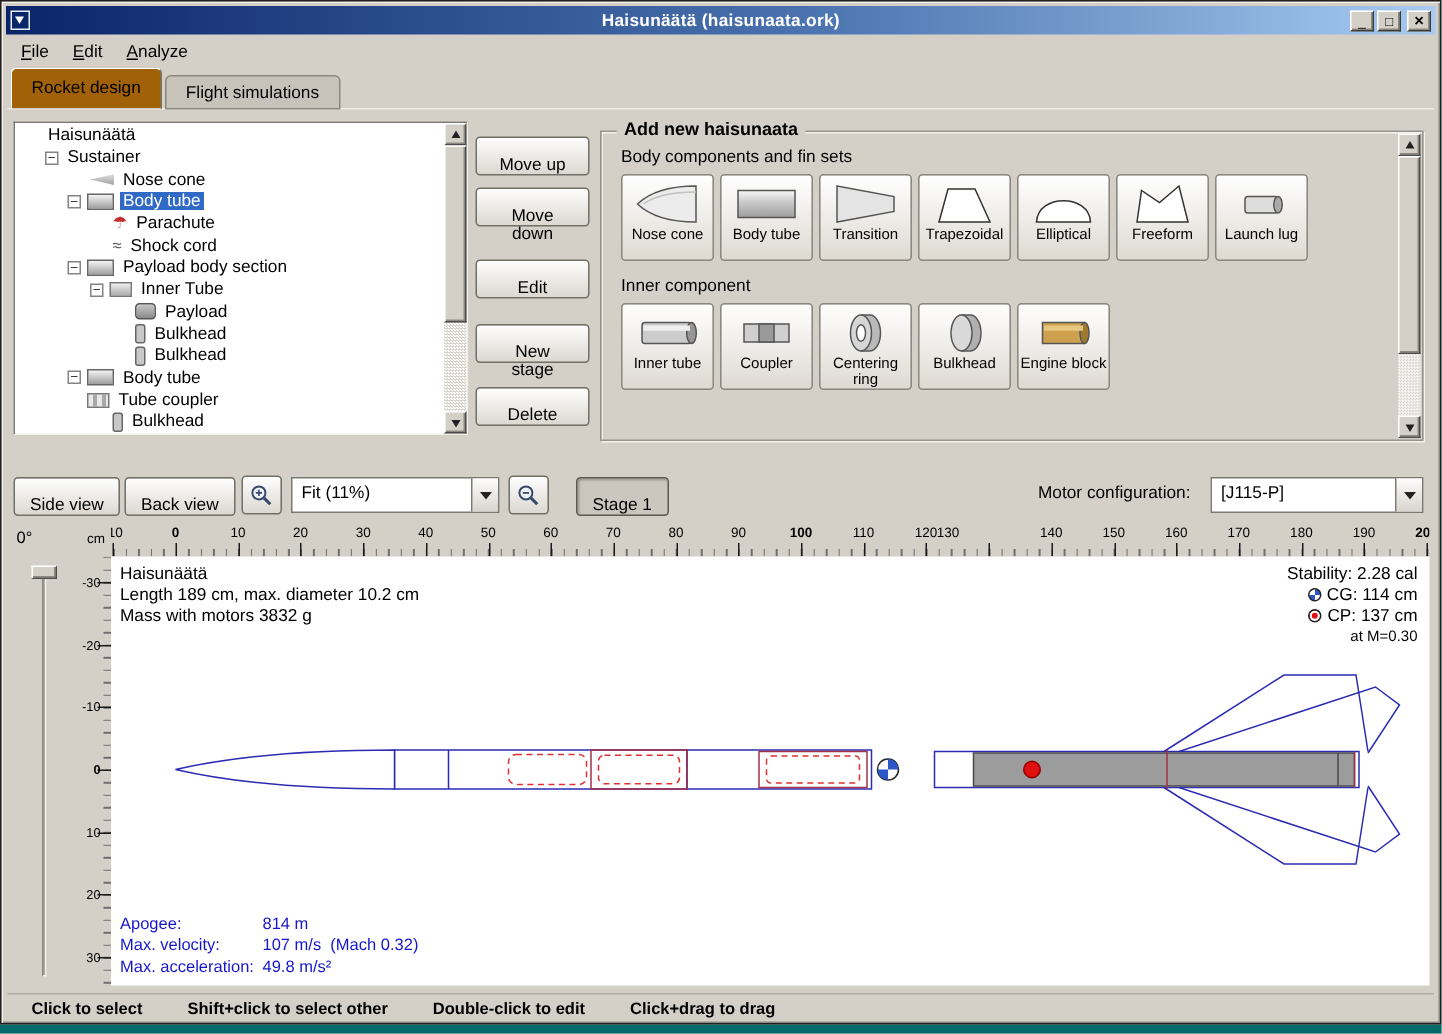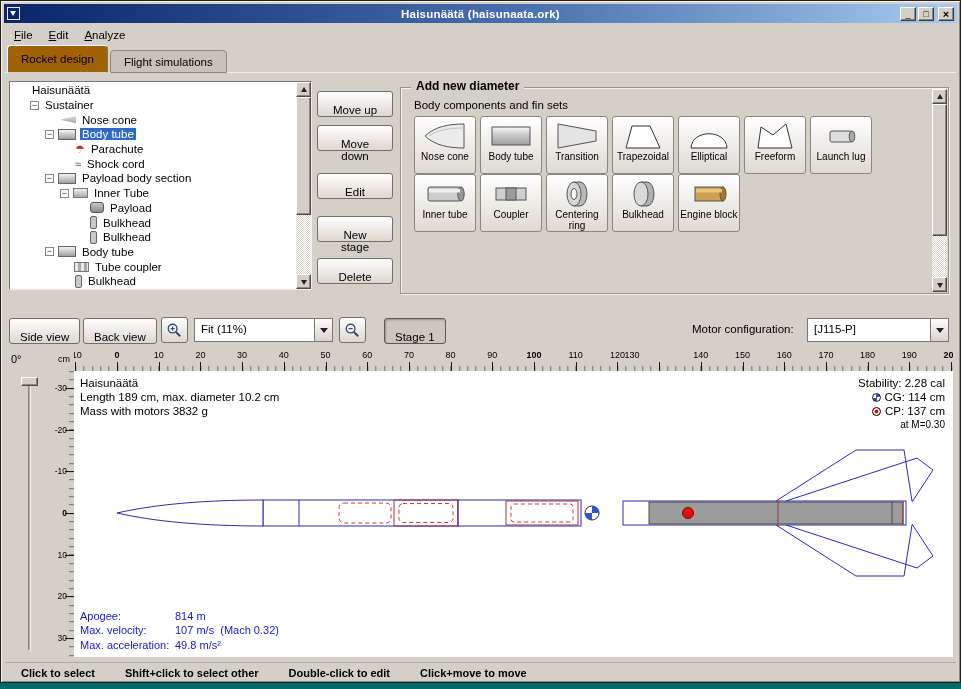--- a/index.html
+++ b/index.html
@@ -174,21 +174,21 @@
         <div class="tree-row" style="padding-left: 64px;">
           <span class="expander-gap"></span>
           <span class="ticon bulkhead"></span>
           <span class="tree-label">Bulkhead</span>
         </div>
         <div class="tree-row" style="padding-left: 34px;">
           <span class="expander">−</span>
           <span class="ticon body-tube"></span>
           <span class="tree-label">Body tube</span>
         </div>
-        <div class="tree-row" style="padding-left: 48px;">
+        <div class="tree-row" style="padding-left: 32px;">
           <span class="expander-gap"></span>
           <span class="ticon coupler"></span>
           <span class="tree-label">Tube coupler</span>
         </div>
         <div class="tree-row" style="padding-left: 49px;">
           <span class="expander-gap"></span>
           <span class="ticon bulkhead"></span>
           <span class="tree-label">Bulkhead</span>
         </div>
       </div>
@@ -201,21 +201,21 @@
 
   <div class="action-col">
       <button class="btn action-btn" style="margin-top: 0px;">Move up</button>
       <button class="btn action-btn" style="margin-top: 8px;">Move down</button>
       <button class="btn action-btn" style="margin-top: 22px;">Edit</button>
       <button class="btn action-btn" style="margin-top: 17px;">New stage</button>
       <button class="btn action-btn" style="margin-top: 16px;">Delete</button>
     </div>
 
   <div class="groupbox">
-    <span class="groupbox-title">Add new diameter</span>
+    <span class="groupbox-title">Add new haisunaata</span>
     <div class="comp-groups">
         <div class="comp-group-label">Body components and fin sets</div>
         <div class="comp-row">
           <button class="comp-btn">
             <span class="comp-icon">
               <svg viewBox="0 0 44 30">
                 <path d="M2 15 C 12 5.5, 26 3, 41 3 L 41 27 C 26 27, 12 24.5, 2 15 Z" fill="#ececec" stroke="#555"></path>
                 <path d="M6 15 C 14 9, 26 7, 41 7" fill="none" stroke="#c0c0c0"></path>
               </svg>
             </span>
@@ -271,20 +271,21 @@
           <button class="comp-btn">
             <span class="comp-icon">
               <svg viewBox="0 0 44 30">
                 <rect x="11" y="10" width="22" height="11" rx="2" fill="#ddd" stroke="#555"></rect>
                 <ellipse cx="33" cy="15.5" rx="2.8" ry="5.5" fill="#aaa" stroke="#555"></ellipse>
               </svg>
             </span>
             <span class="comp-label">Launch lug</span>
           </button>
         </div>
+        <div class="comp-group-label">Inner component</div>
         <div class="comp-row">
           <button class="comp-btn">
             <span class="comp-icon">
               <svg viewBox="0 0 44 30">
                 <rect x="5" y="8" width="33" height="14" rx="2" fill="#ccc" stroke="#555"></rect>
                 <ellipse cx="38" cy="15" rx="3.2" ry="7" fill="#969696" stroke="#555"></ellipse>
                 <rect x="6" y="10" width="31" height="3.5" fill="#efefef"></rect>
               </svg>
             </span>
             <span class="comp-label">Inner tube</span>
@@ -477,15 +478,15 @@
         <div class="fs-row"><span class="fs-label">Apogee:</span><span class="fs-value">814 m</span></div>
         <div class="fs-row"><span class="fs-label">Max. velocity:</span><span class="fs-value">107 m/s  (Mach 0.32)</span></div>
         <div class="fs-row"><span class="fs-label">Max. acceleration:</span><span class="fs-value">49.8 m/s²</span></div>
       </div>
   </div>
 
   <div class="statusbar">
       <span class="hint">Click to select</span>
       <span class="hint">Shift+click to select other</span>
       <span class="hint">Double-click to edit</span>
-      <span class="hint">Click+move to move</span>
+      <span class="hint">Click+drag to drag</span>
     </div>
 </div>
 
 </body></html>

